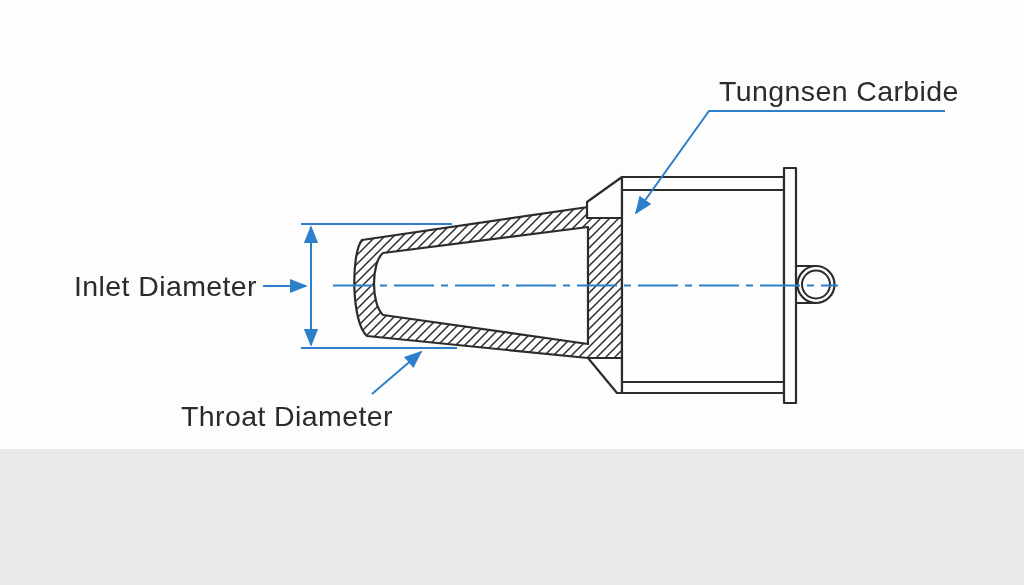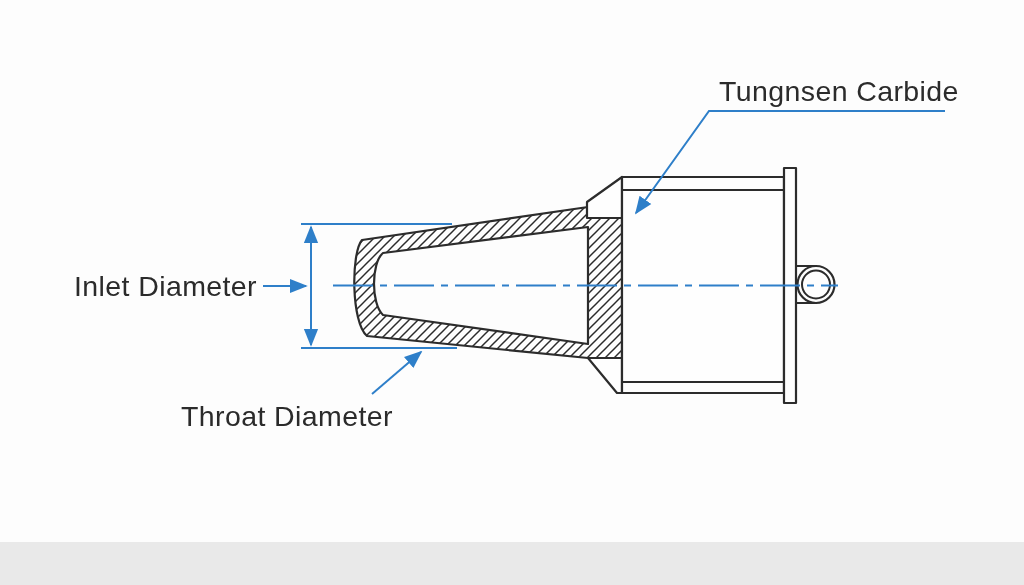--- a/index.html
+++ b/index.html
@@ -4,21 +4,21 @@
 <style>
   :root{
     --line:#2c2c2c;
     --text:#2b2b2b;
     --blue:#2e7fc9;
     --bg:#fdfdfd;
   }
   html,body{margin:0;padding:0;background:#e9e9e9;}
   .stage{
     position:relative;
-    width:1024px;height:542px;
+    width:1024px;height:449px;
     background:var(--bg);
     overflow:hidden;
     font-family:"Liberation Sans", sans-serif;
     text-align:center;
   }
   svg{display:block;}
   .outline-thin{fill:none;stroke:var(--line);stroke-width:2;}
   .white-part{fill:#fefefe;stroke:var(--line);stroke-width:2.2;stroke-linejoin:round;}
   .hatch-line{stroke:var(--line);stroke-width:1.5;}
   .blueline{stroke:var(--blue);stroke-width:1.8;fill:none;}

